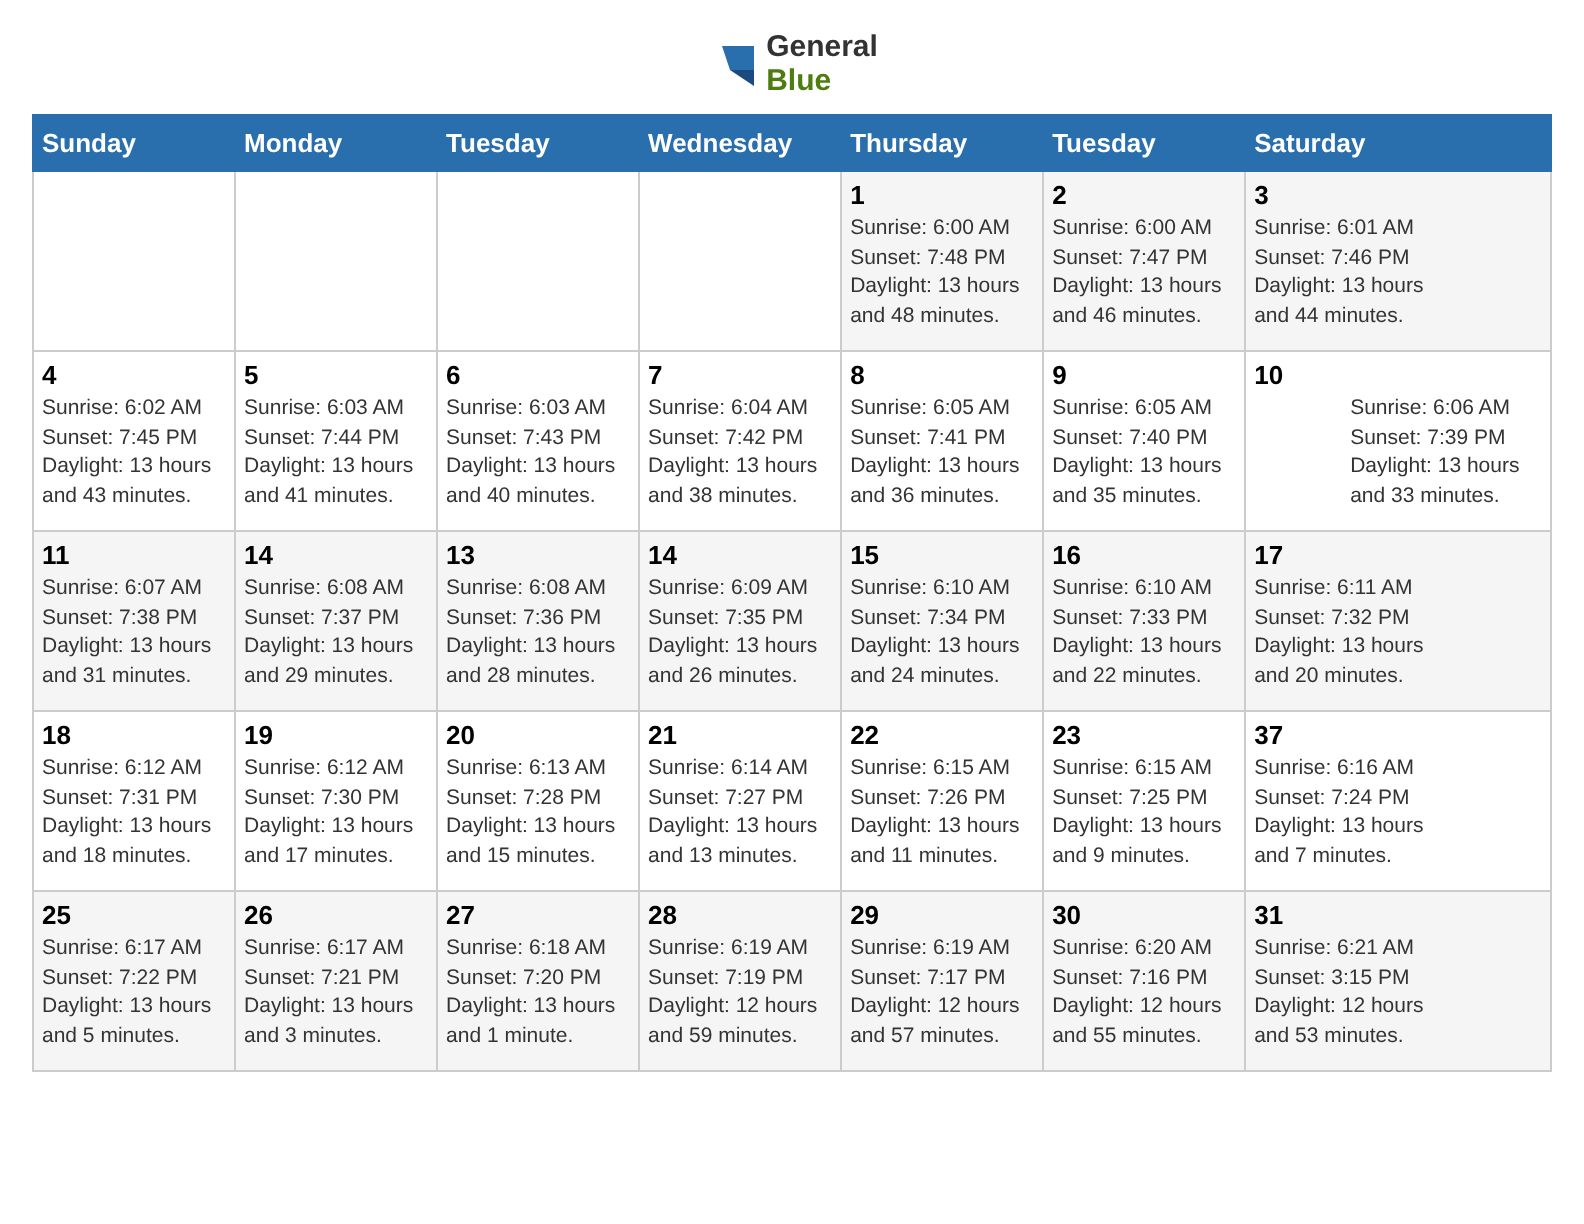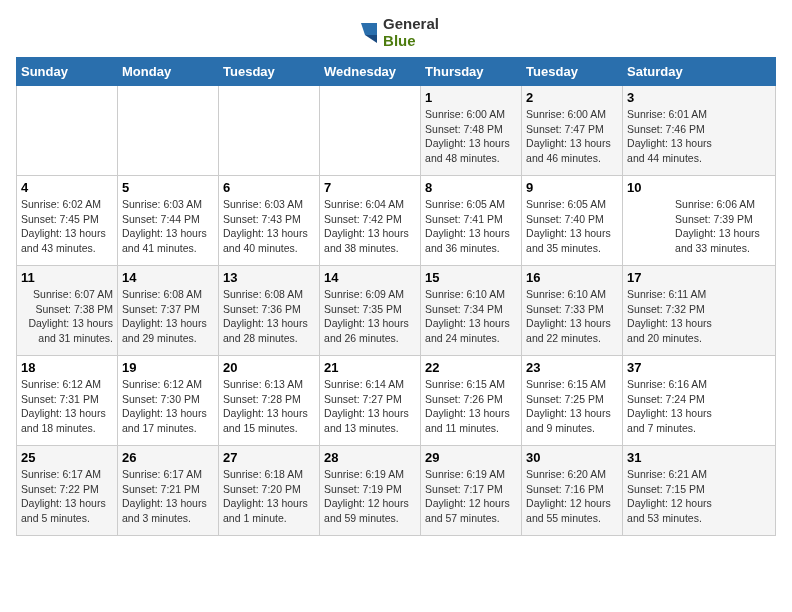--- a/index.html
+++ b/index.html
@@ -181,21 +181,21 @@
           <div class="day-number">10</div>
           <div class="day-info" style="white-space: pre-line; margin-left: 48px;">Sunrise: 6:06 AM
 Sunset: 7:39 PM
 Daylight: 13 hours
 and 33 minutes.</div>
         </td>
       </tr>
       <tr>
         <td>
           <div class="day-number">11</div>
-          <div class="day-info" style="white-space: pre-line; text-align: right;">Sunrise: 6:07 AM
+          <div class="day-info" style="white-space: pre-line;">Sunrise: 6:07 AM
 Sunset: 7:38 PM
 Daylight: 13 hours
 and 31 minutes.</div>
         </td>
         <td>
           <div class="day-number">14</div>
           <div class="day-info" style="white-space: pre-line;">Sunrise: 6:08 AM
 Sunset: 7:37 PM
 Daylight: 13 hours
 and 29 minutes.</div>
@@ -326,19 +326,19 @@
         <td>
           <div class="day-number">30</div>
           <div class="day-info" style="white-space: pre-line;">Sunrise: 6:20 AM
 Sunset: 7:16 PM
 Daylight: 12 hours
 and 55 minutes.</div>
         </td>
         <td>
           <div class="day-number">31</div>
           <div class="day-info" style="white-space: pre-line;">Sunrise: 6:21 AM
-Sunset: 7:15 PM
+Sunset: 3:15 PM
 Daylight: 12 hours
 and 53 minutes.</div>
         </td>
       </tr>
     </tbody>
 </table>
 
 </body></html>

